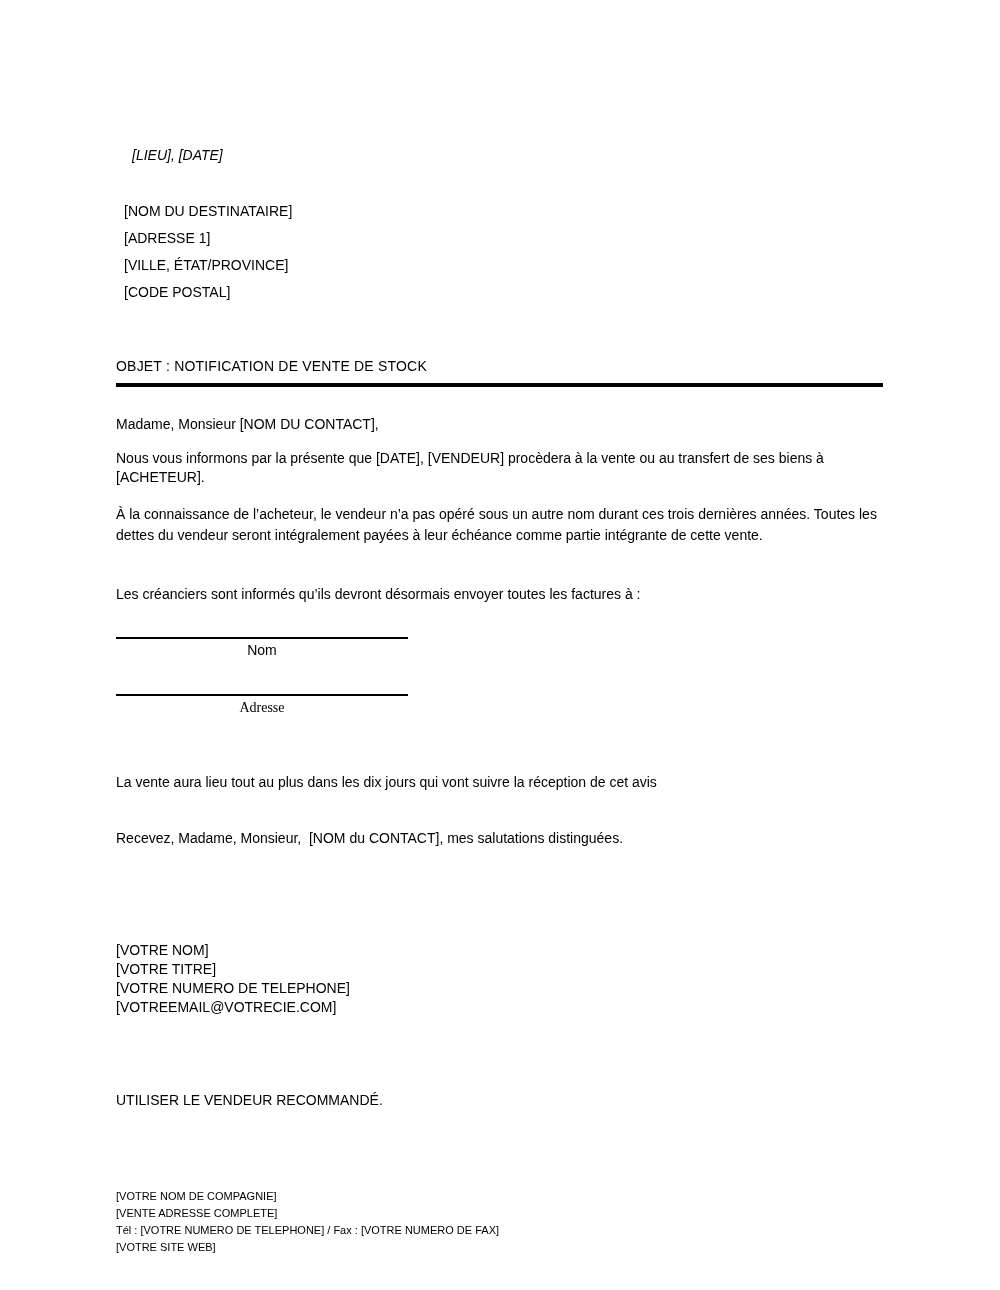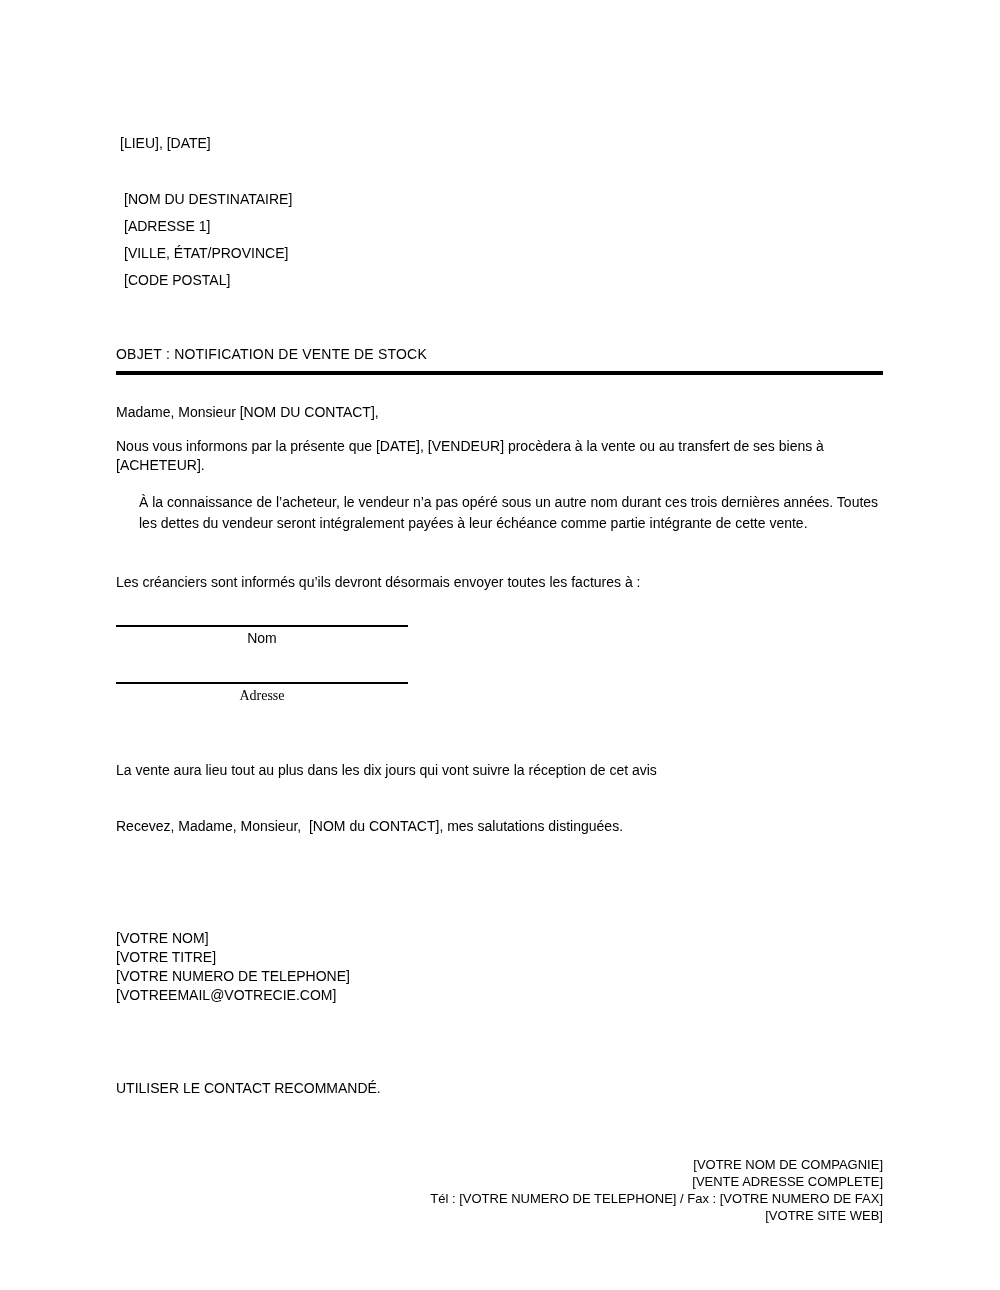--- a/index.html
+++ b/index.html
@@ -14,55 +14,55 @@
     line-height: 19px;
   }
   .page {
     position: relative;
     width: 1000px;
     height: 1290px;
     background: #ffffff;
     padding: 130px 117px 0 116px;
     overflow: hidden;
   }
-  .date-line { margin: 4px; }
+  .date-line { margin: 16px; font-style: italic; }
   .recipient { margin-top: 37px; }
   .recipient div { margin: 8px; }
   .subject {
     margin-top: 55px;
     font-weight: normal;
     letter-spacing: 0.2px;
   }
   .subject-rule {
     margin-top: 7px;
     height: 4px;
     background: #000000;
     width: 100%;
   }
   .salutation { margin-top: 28px; }
   .p1 { margin-top: 15px; }
-  .p2 { margin-top: 17px; line-height: 21px; margin-left: 23px; }
+  .p2 { margin-top: 17px; line-height: 21px; }
   .p3 { margin-top: 39px; }
   .field { margin-top: 33px; width: 292px; text-align: center; }
   .field-adresse { margin-top: 34px; font-family: Liberation Serif, serif; }
   .blank-line {
     height: 0;
     border-top: 2px solid #000000;
     width: 100%;
   }
   .field-label { margin-top: 2px; }
   .p4 { margin-top: 56px; }
   .closing { margin-top: 37px; white-space: pre-wrap; }
   .signature { margin-top: 93px; }
   .signature div { margin: 0; }
   .note { margin-top: 74px; }
   .footer {
-    margin-top: 58px;
-    text-align: right;
-    font-size: 13px;
+    margin-top: 78px;
+    text-align: left;
+    font-size: 11px;
     line-height: 17px;
   }
 </style>
 </head>
 <body>
 
 <div class="page">
 
   <div class="date-line">[LIEU], [DATE]</div>
 
@@ -98,21 +98,21 @@
 
   <div class="closing">Recevez, Madame, Monsieur,  [NOM du CONTACT], mes salutations distinguées.</div>
 
   <div class="signature">
     <div>[VOTRE NOM]</div>
     <div>[VOTRE TITRE]</div>
     <div>[VOTRE NUMERO DE TELEPHONE]</div>
     <div>[VOTREEMAIL@VOTRECIE.COM]</div>
   </div>
 
-  <div class="note">UTILISER LE CONTACT RECOMMANDÉ.</div>
+  <div class="note">UTILISER LE VENDEUR RECOMMANDÉ.</div>
 
   <div class="footer">
     <div>[VOTRE NOM DE COMPAGNIE]</div>
     <div>[VENTE ADRESSE COMPLETE]</div>
     <div>Tél : [VOTRE NUMERO DE TELEPHONE] / Fax : [VOTRE NUMERO DE FAX]</div>
     <div>[VOTRE SITE WEB]</div>
   </div>
 
 </div>
 

